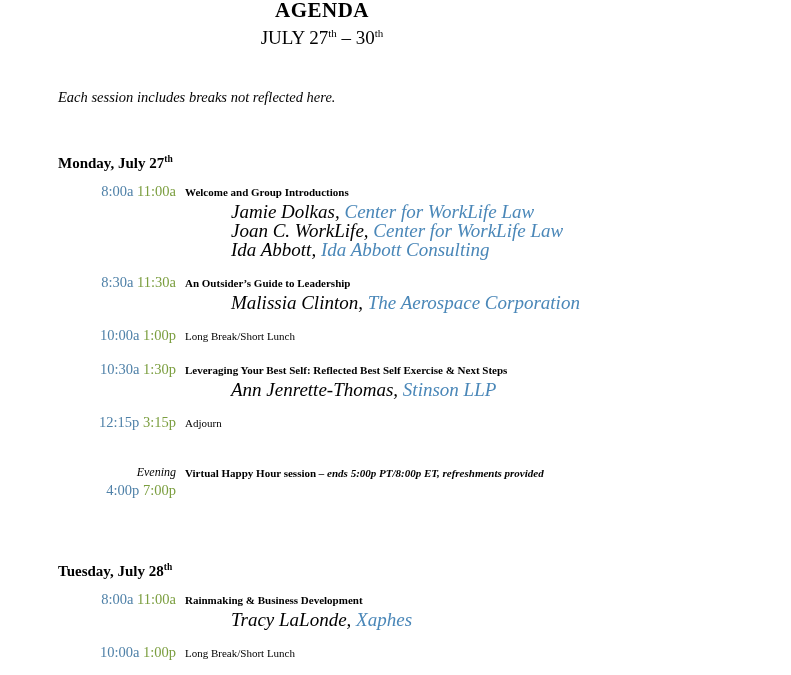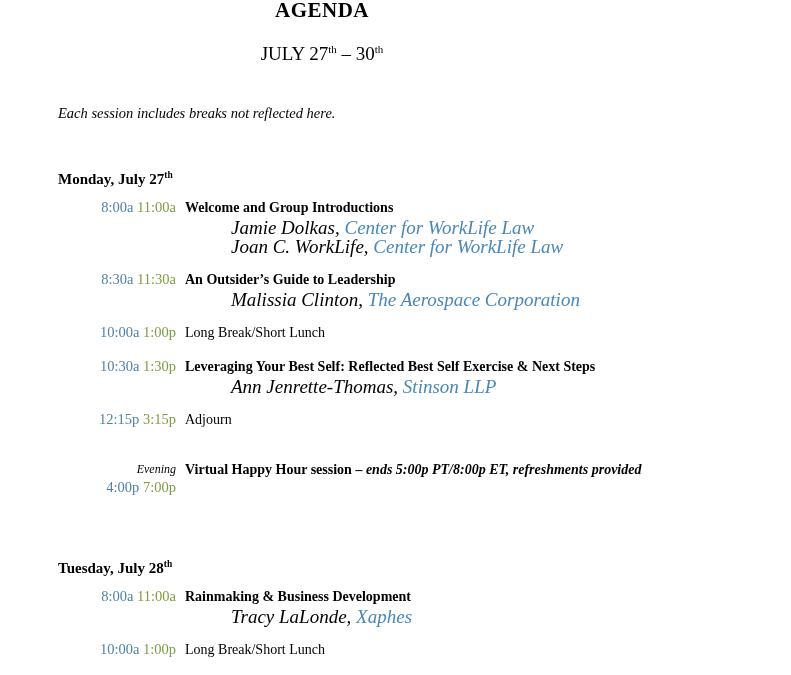--- a/index.html
+++ b/index.html
@@ -35,21 +35,21 @@
     font-size: 21px;
     letter-spacing: 0.5px;
     line-height: 20px;
     margin: 0;
     padding-top: 0;
   }
   .doc-dates {
     font-family: "Liberation Serif", serif;
     font-size: 19px;
     line-height: 28px;
-    margin: 16px;
+    margin: 0;
     padding-top: 4px;
   }
   .doc-dates sup {
     font-size: 11px;
     vertical-align: super;
     line-height: 0;
   }
 
   
   .notes {
@@ -108,21 +108,21 @@
     color: #000000;
     font-size: 12px;
     line-height: 18px;
   }
   .detail-col {
     flex: 1 1 auto;
     padding-left: 0;
   }
   .session-title {
     font-weight: bold;
-    font-size: 14px;
+    font-size: 11px;
     line-height: 20px;
   }
   .session-title.plain {
     font-weight: normal;
   }
   .session-title .ital {
     font-style: italic;
     font-weight: bold;
   }
   .speaker {
@@ -167,20 +167,23 @@
           <span class="time-end">11:00a</span>
         </div>
         <div class="detail-col">
           <div class="session-title">Welcome and Group Introductions</div>
           <div class="speaker">
             <span>Jamie Dolkas, </span><span class="org">Center for WorkLife Law</span>
           </div>
           <div class="speaker">
             <span>Joan C. WorkLife, </span><span class="org">Center for WorkLife Law</span>
           </div>
+          <div class="speaker">
+            <span>Ida Abbott, </span><span class="org">Ida Abbott Consulting</span>
+          </div>
         </div>
       </div>
 
       <div class="session">
         <div class="time-col">
           <span class="time-start">8:30a</span>
           <span class="time-end">11:30a</span>
         </div>
         <div class="detail-col">
           <div class="session-title">An Outsider’s Guide to Leadership</div>

